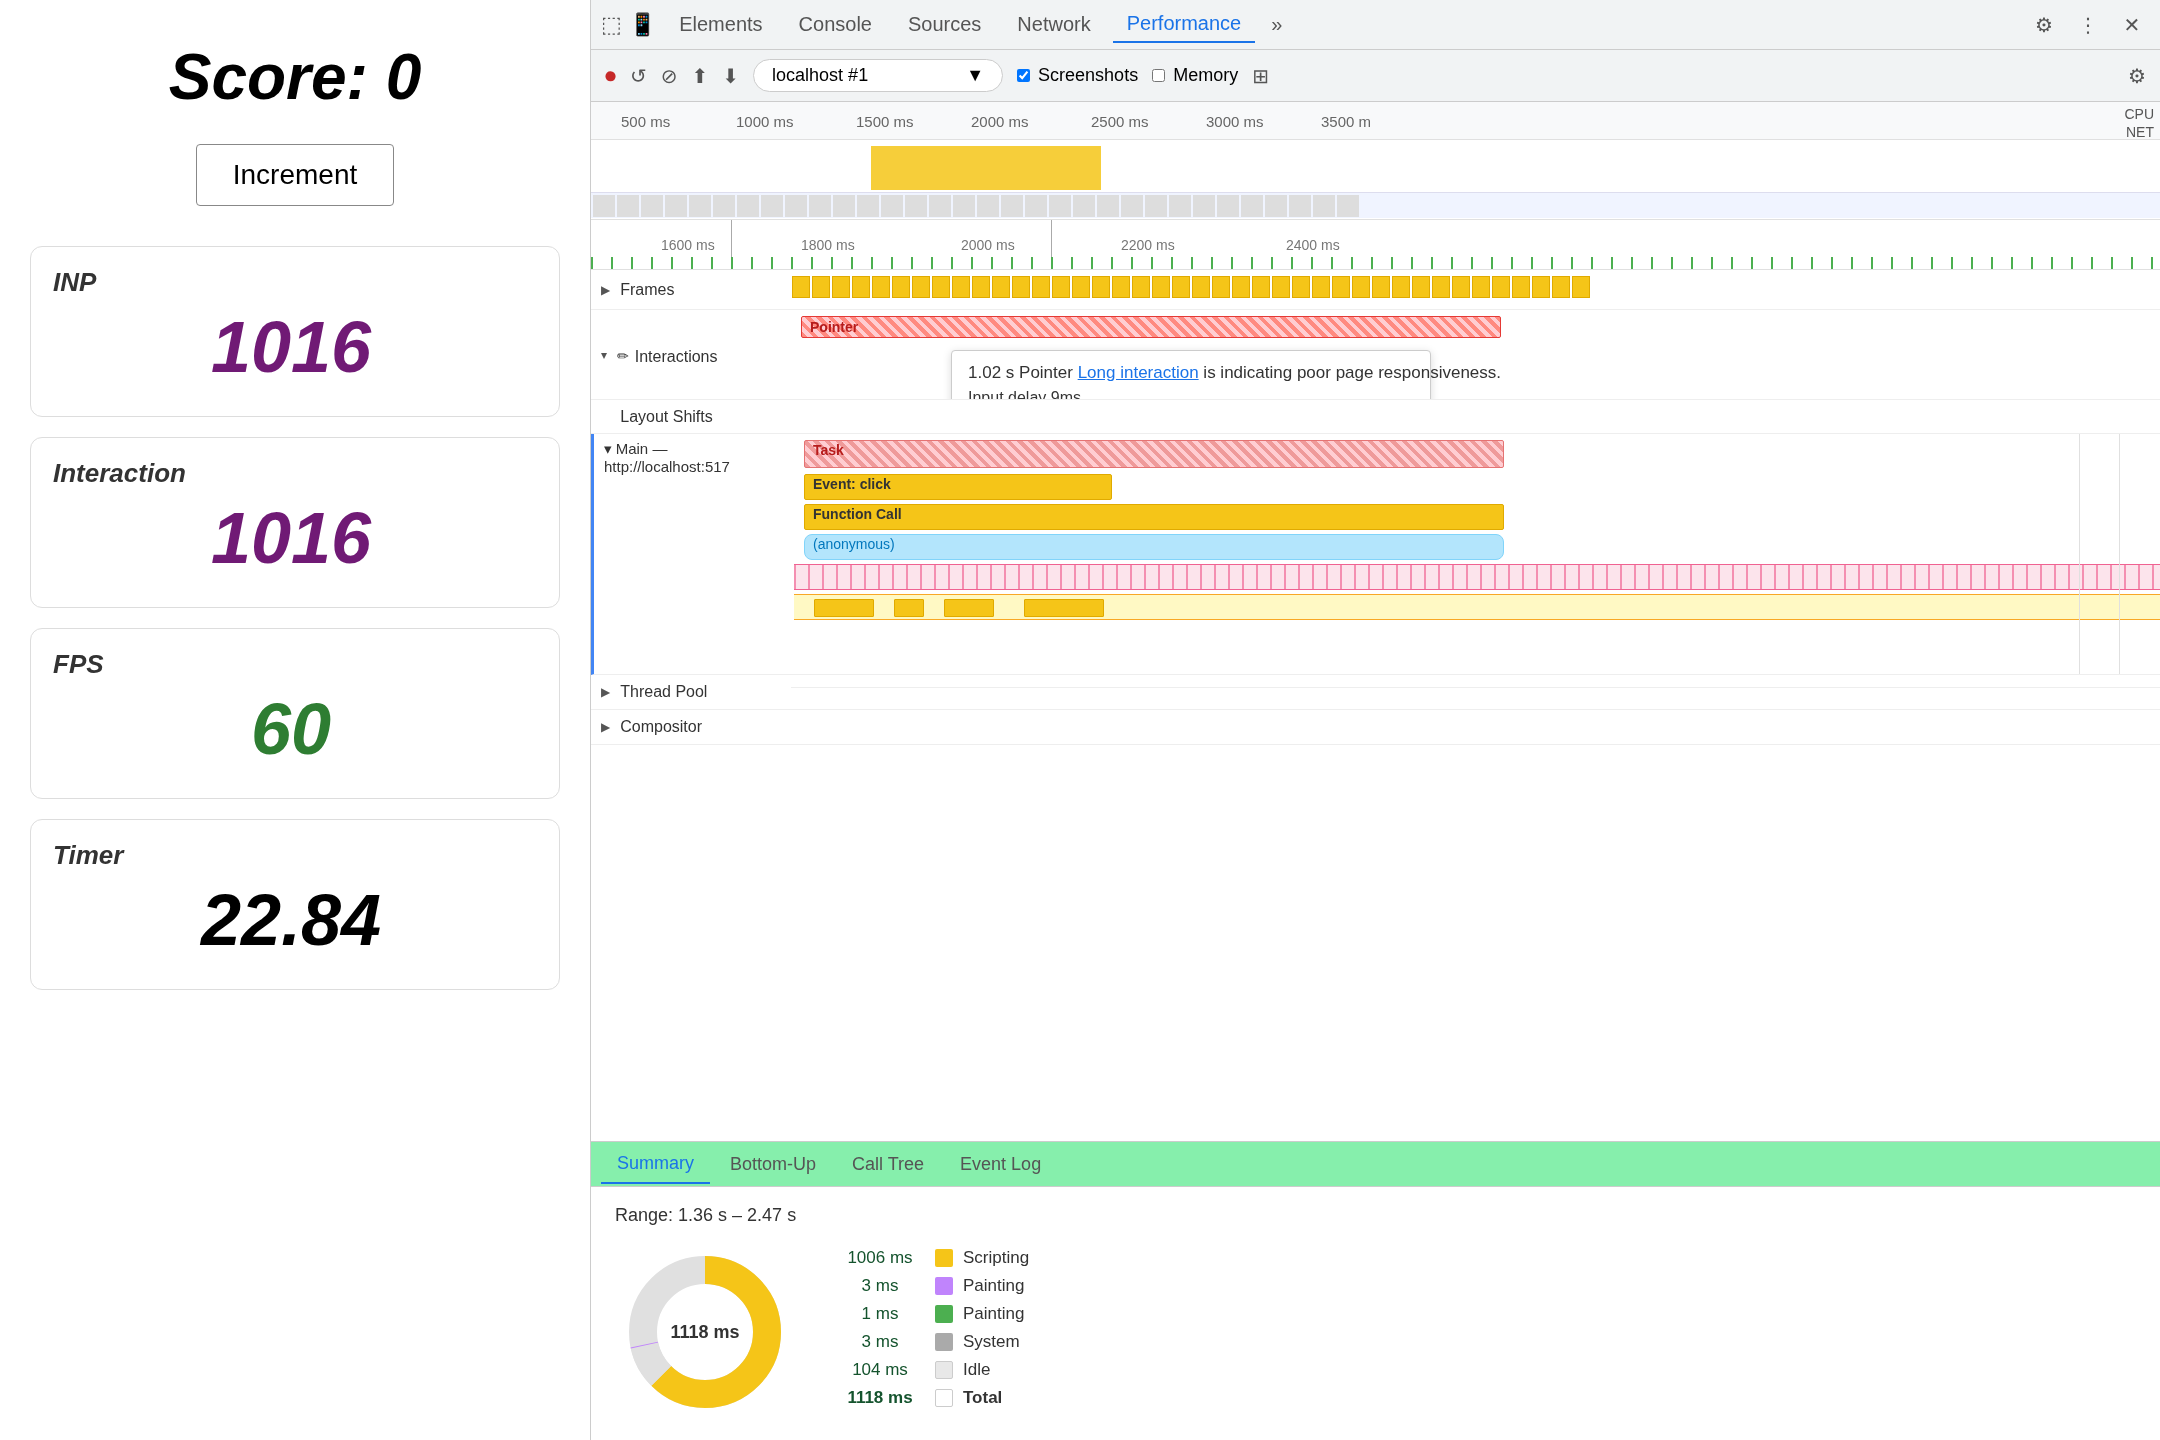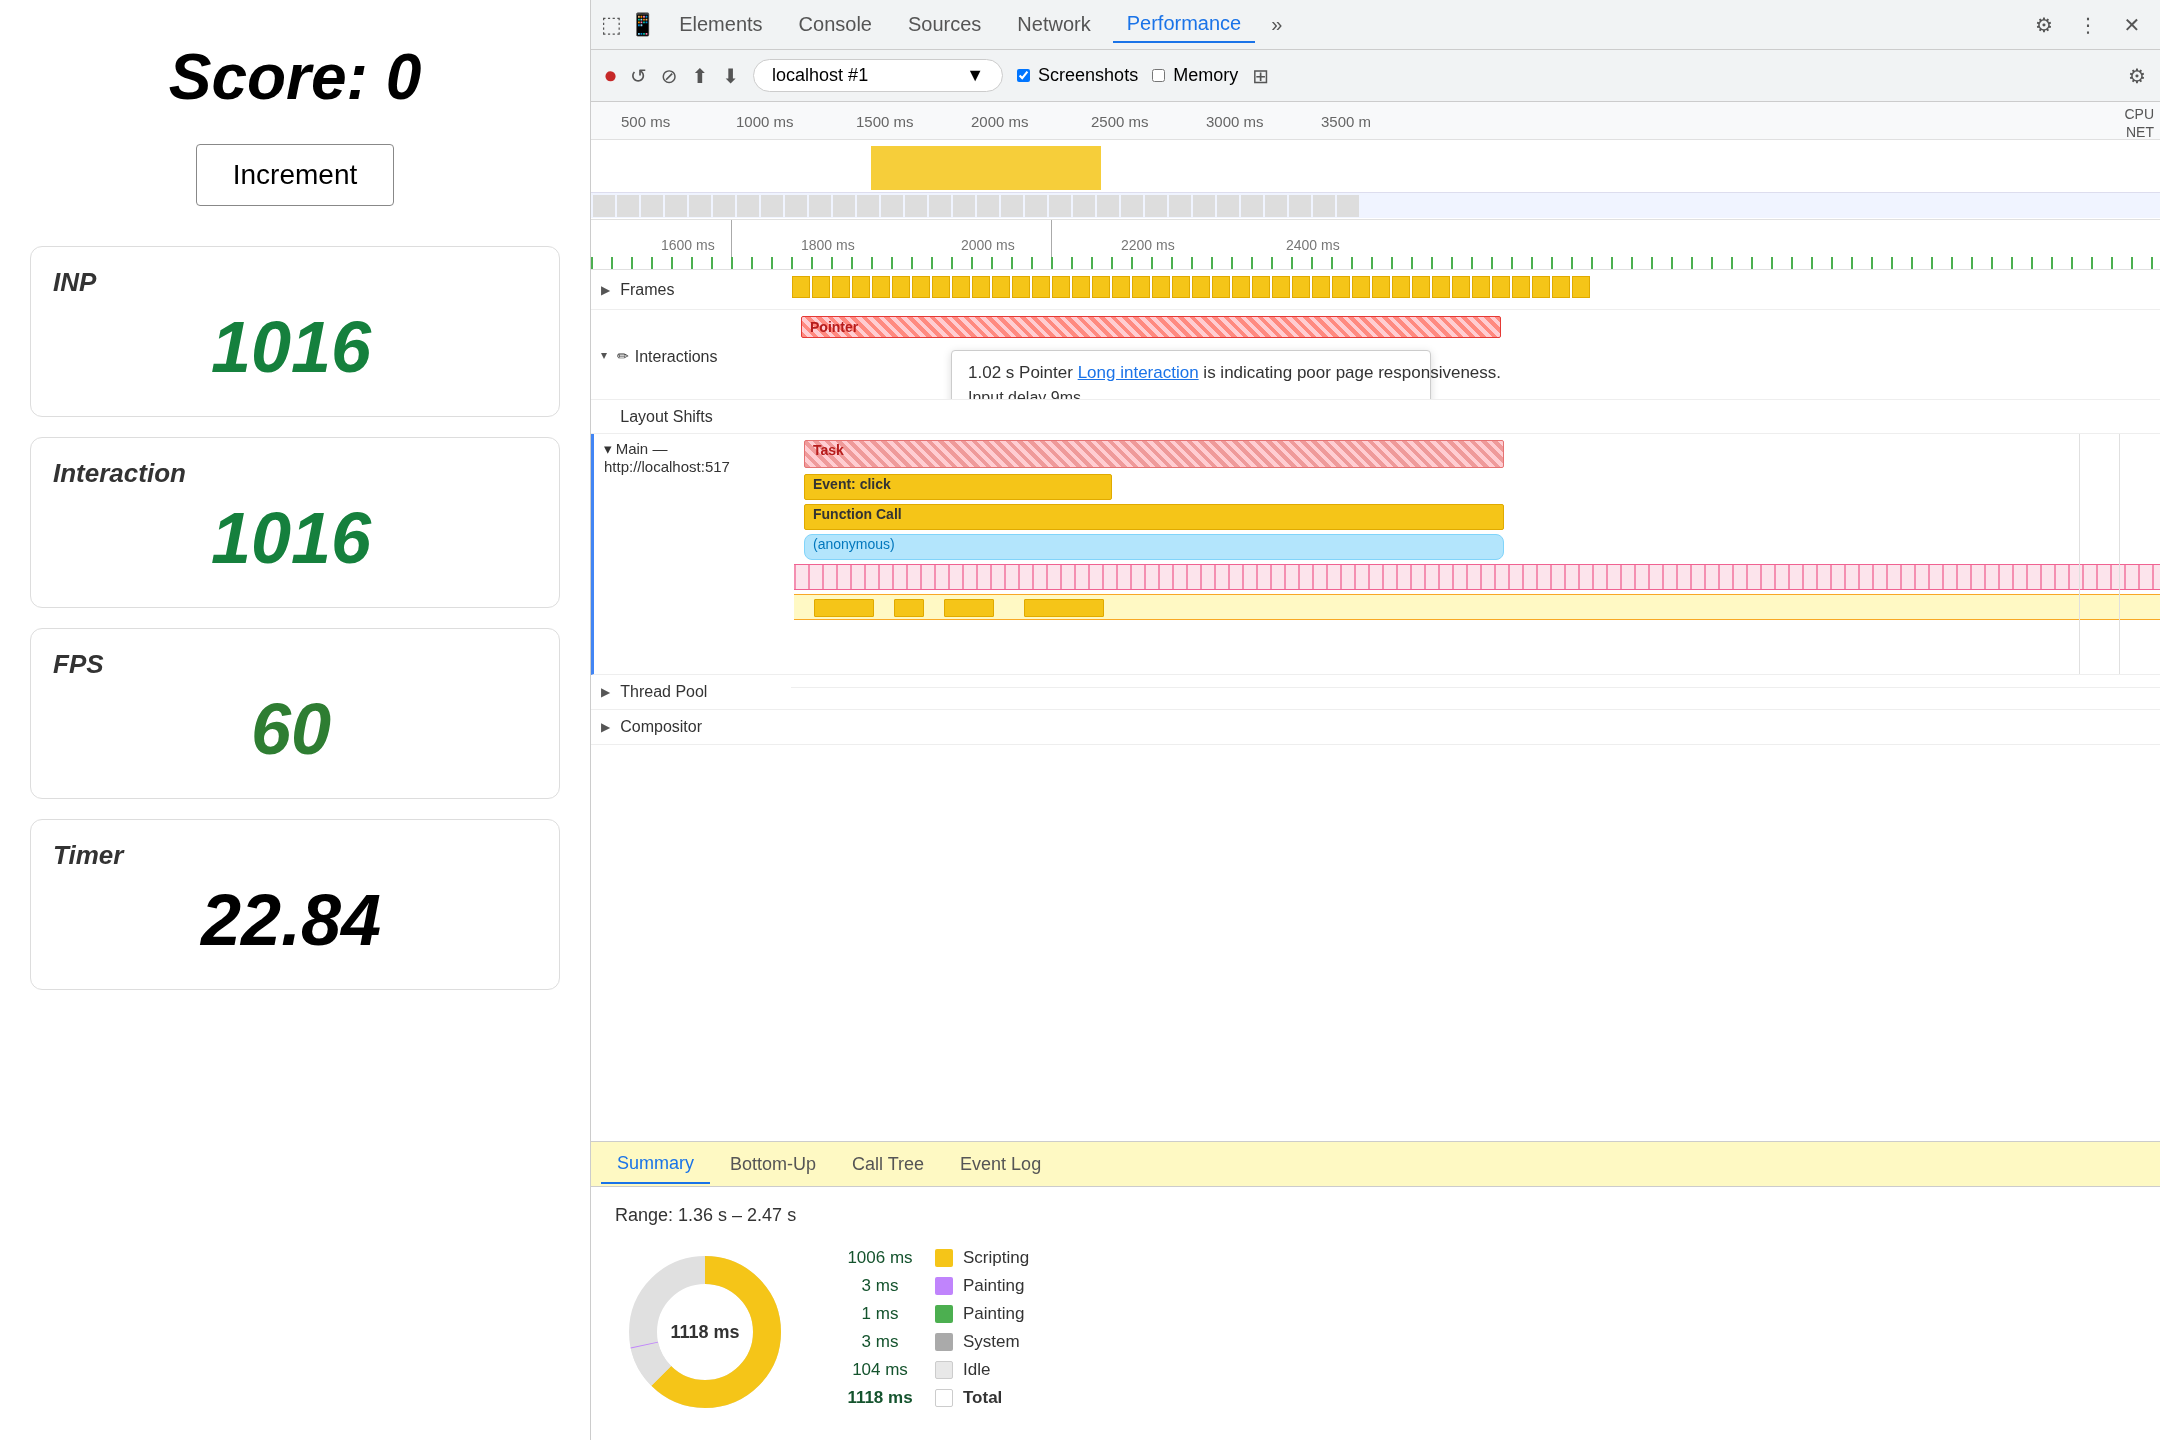--- a/index.html
+++ b/index.html
@@ -53,21 +53,21 @@
       font-style: italic;
       font-weight: 700;
       color: #333;
       margin-bottom: 8px;
     }
 
     .metric-value-red {
       font-size: 72px;
       font-weight: 900;
       font-style: italic;
-      color: #15803d;
+      color: #701a75;
       text-align: center;
       display: block;
     }
 
     .metric-value-green {
       font-size: 72px;
       font-weight: 900;
       font-style: italic;
       color: #2e7d32;
       text-align: center;
@@ -330,21 +330,21 @@
     .tooltip-row {
       font-size: 16px;
       color: #555;
       margin-top: 4px;
     }
 
     .tooltip-row span { color: #333; }
 
     
     .bottom-tabs {
-      background: #fef9c3;
+      background: #86efac;
       border-top: 1px solid #ccc;
       border-bottom: 1px solid #ccc;
       display: flex;
       align-items: center;
       height: 46px;
       padding: 0 10px;
       gap: 4px;
     }
 
     .bottom-tab-active {

